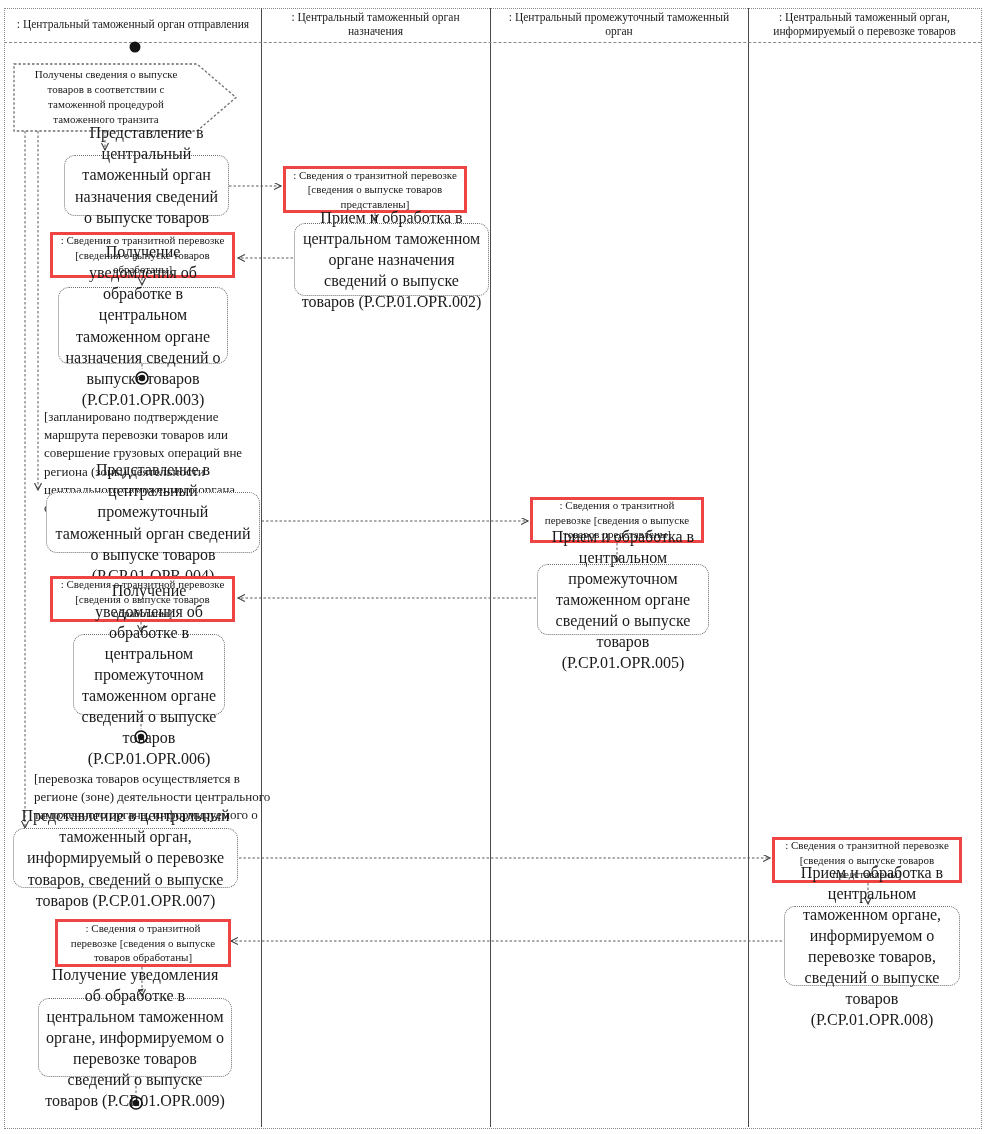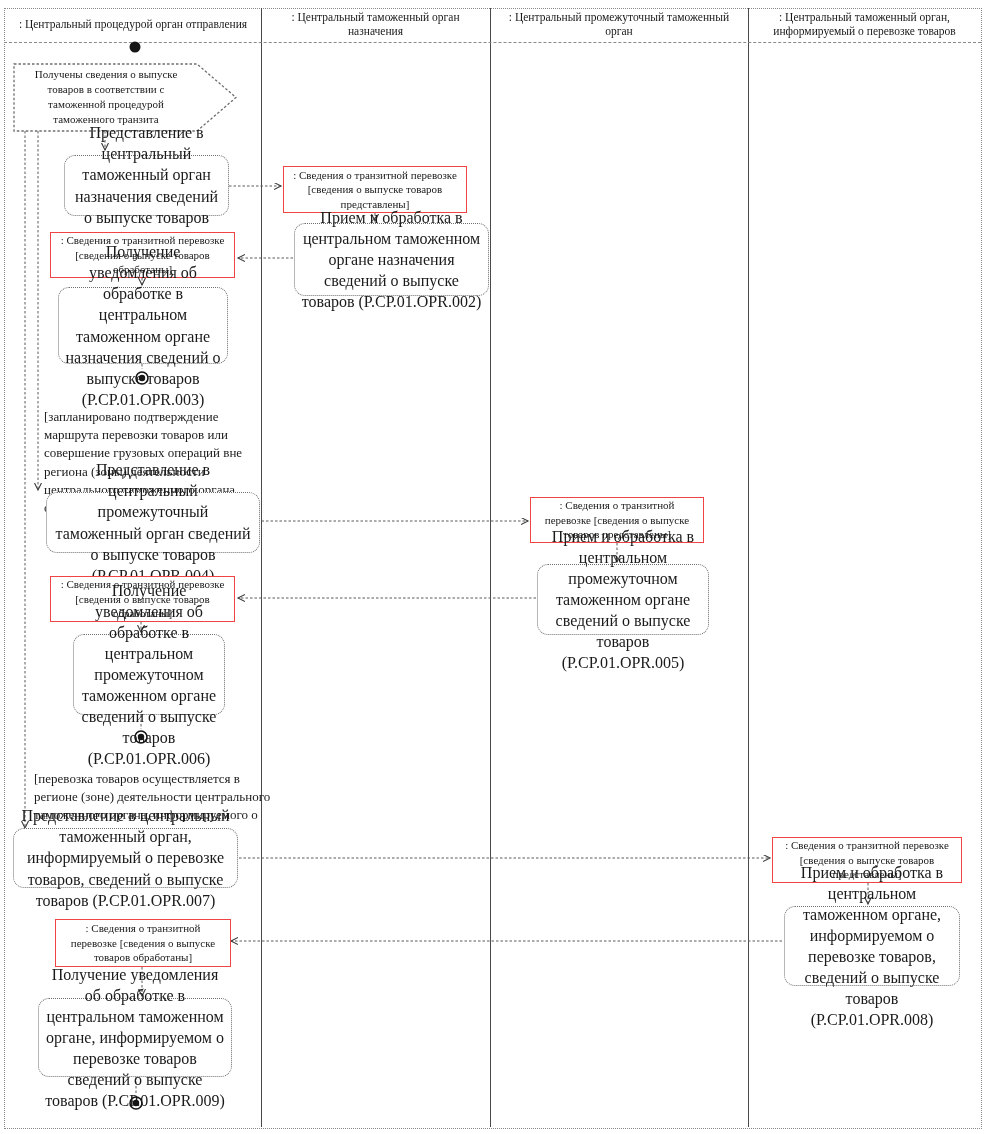--- a/index.html
+++ b/index.html
@@ -15,21 +15,21 @@
     position:absolute;top:9px;height:32px;display:flex;align-items:center;justify-content:center;
     text-align:center;font-size:11.5px;line-height:1.2;padding:0 6px;box-sizing:border-box;
   }
   svg.layer{position:absolute;left:0;top:0;pointer-events:none;}
   .action{
     position:absolute;border:1.4px dotted #6e6e6e;border-radius:11px;background:#fff;
     display:flex;align-items:center;justify-content:center;text-align:center;
     font-size:16px;line-height:1.32;padding:3px 6px;box-sizing:border-box;
   }
   .objbox{
-    position:absolute;border:1px solid #ef4444;background:#fff;
+    position:absolute;border:3px solid #ef4444;background:#fff;
     display:flex;align-items:center;justify-content:center;text-align:center;
     font-size:11px;line-height:1.32;padding:2px 6px;box-sizing:border-box;
   }
   .signal-text{
     position:absolute;display:flex;align-items:center;justify-content:center;text-align:center;
     font-size:11px;line-height:1.35;
   }
   .guard{position:absolute;font-size:13px;line-height:1.4;text-align:left;}
 </style>
 </head>
@@ -37,21 +37,21 @@
 
 <div id="stage">
 
   <div class="frame"></div>
   <div class="lane-line" style="left:261px"></div>
   <div class="lane-line" style="left:490px"></div>
   <div class="lane-line" style="left:748px"></div>
   <div class="hdr-sep"></div>
 
   <div class="lane-header" style="left:5px;width:256px">
-    <span>: Центральный процедурой орган отправления</span>
+    <span>: Центральный таможенный орган отправления</span>
   </div>
   <div class="lane-header" style="left:261px;width:229px">
     <span>: Центральный таможенный орган назначения</span>
   </div>
   <div class="lane-header" style="left:490px;width:258px">
     <span>: Центральный промежуточный таможенный орган</span>
   </div>
   <div class="lane-header" style="left:748px;width:233px">
     <span>: Центральный таможенный орган, информируемый о перевозке товаров</span>
   </div>

